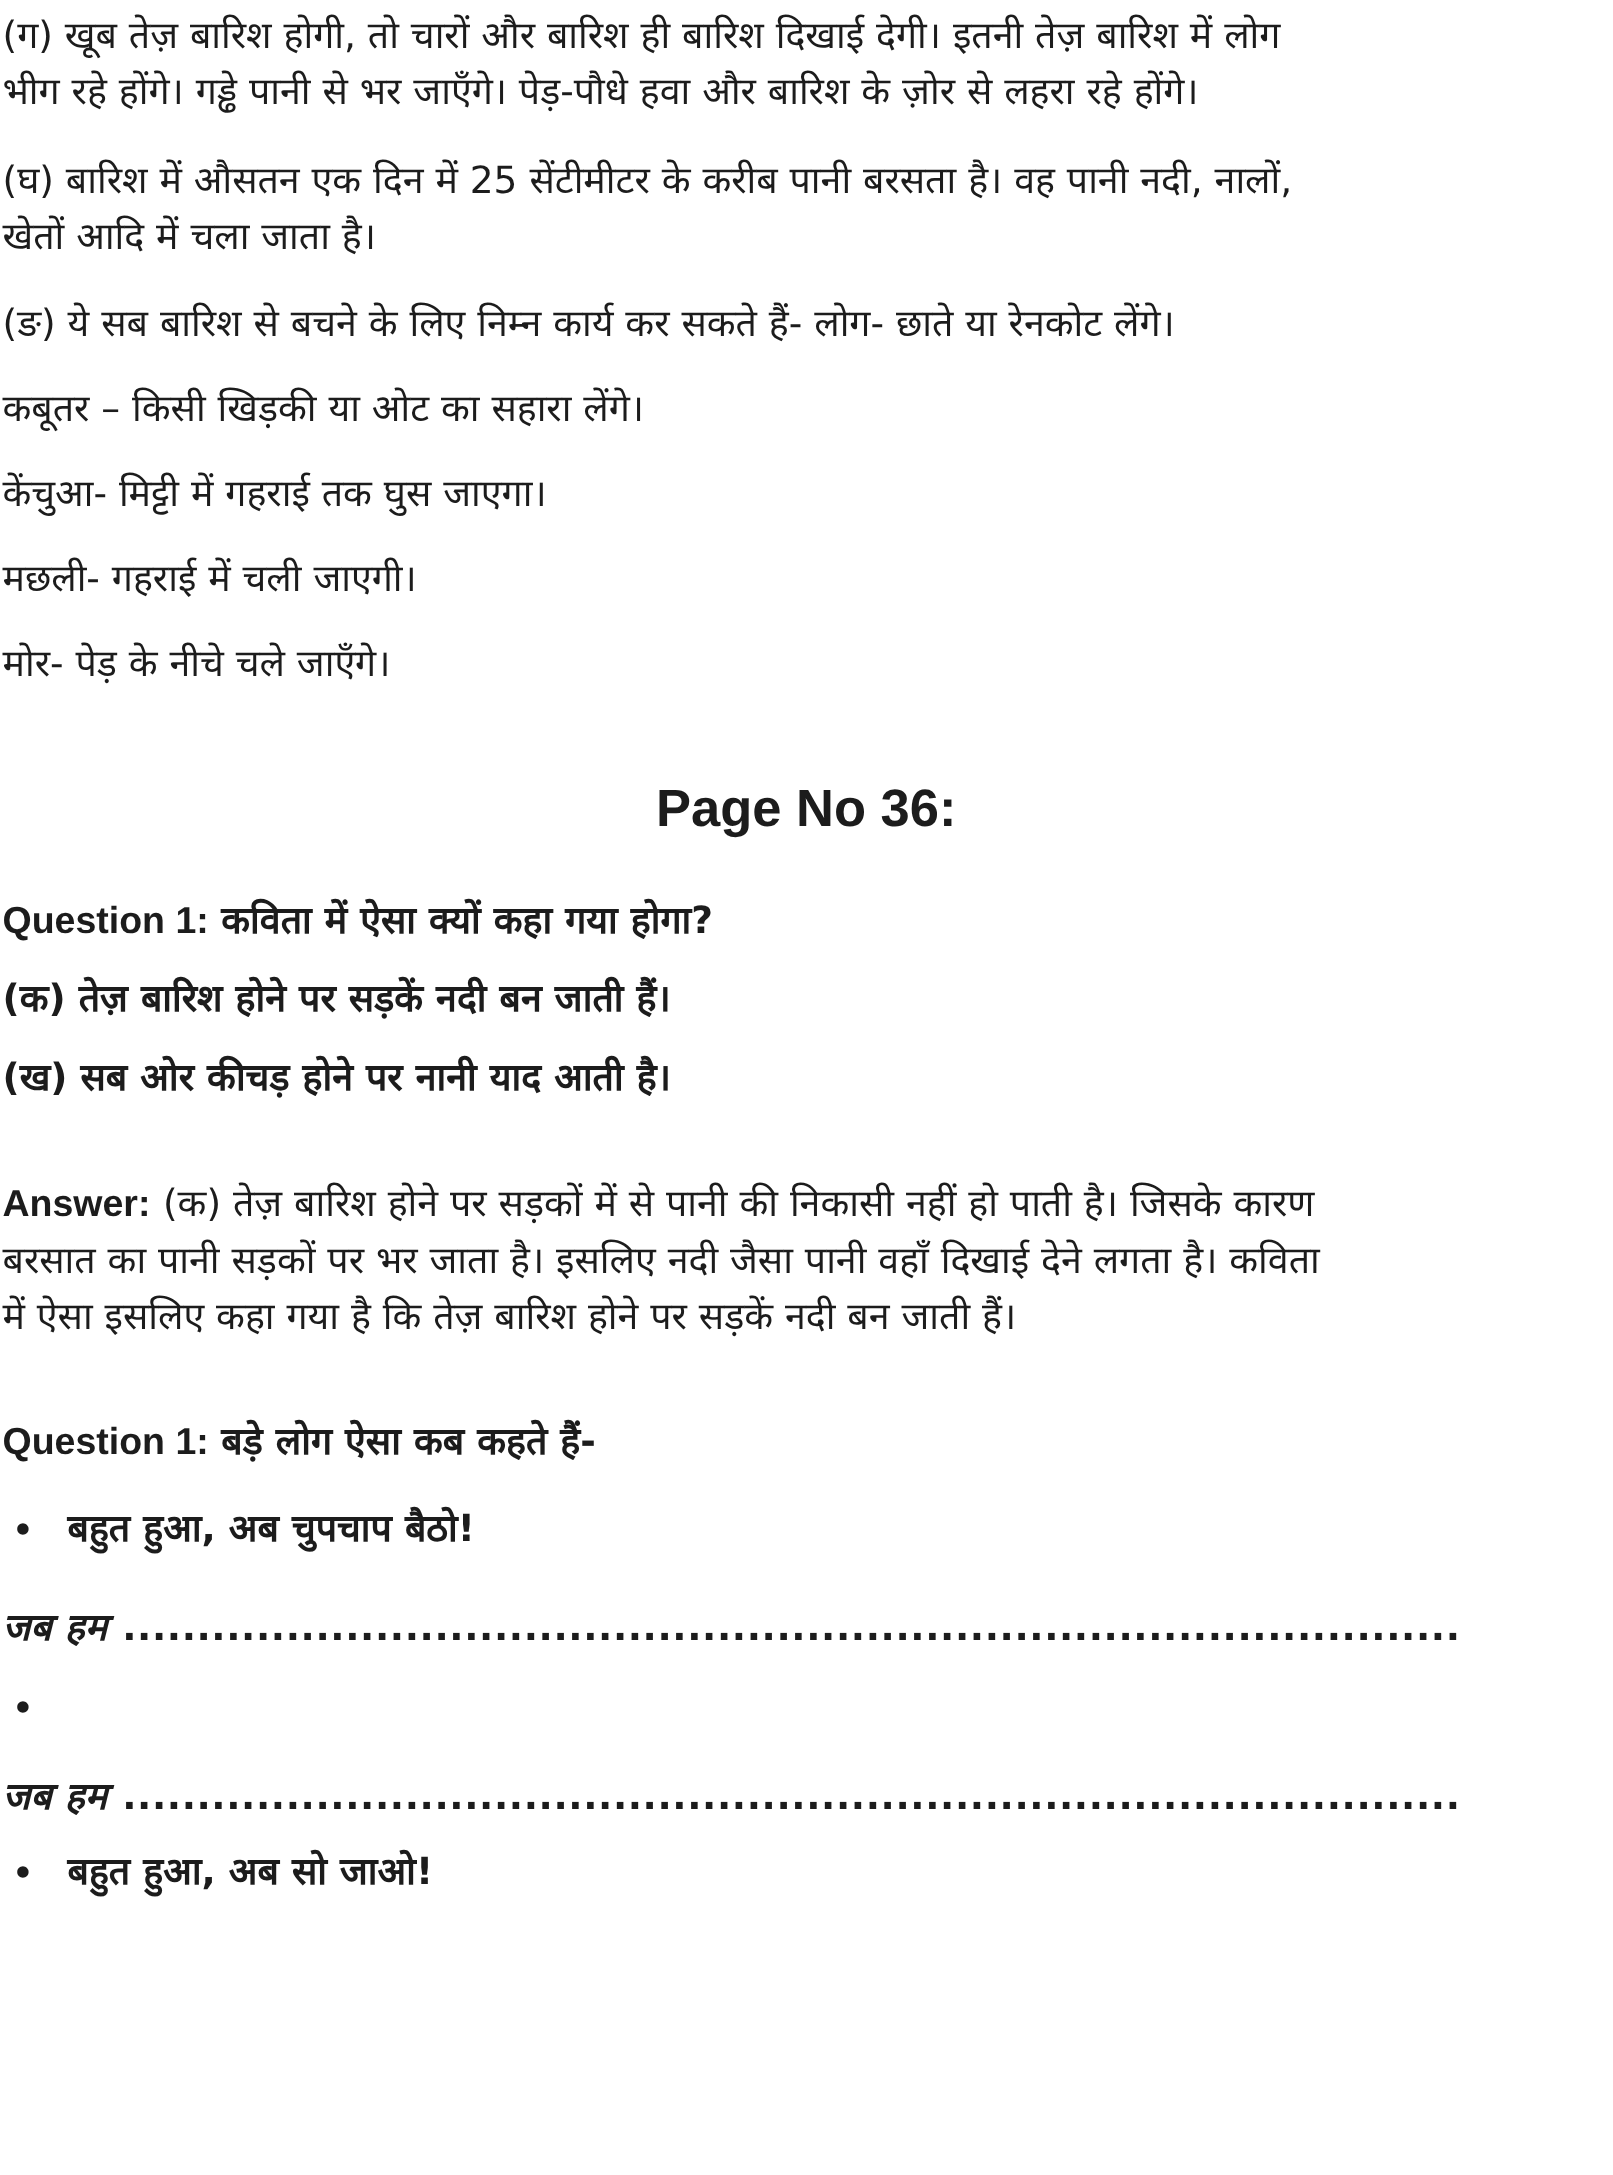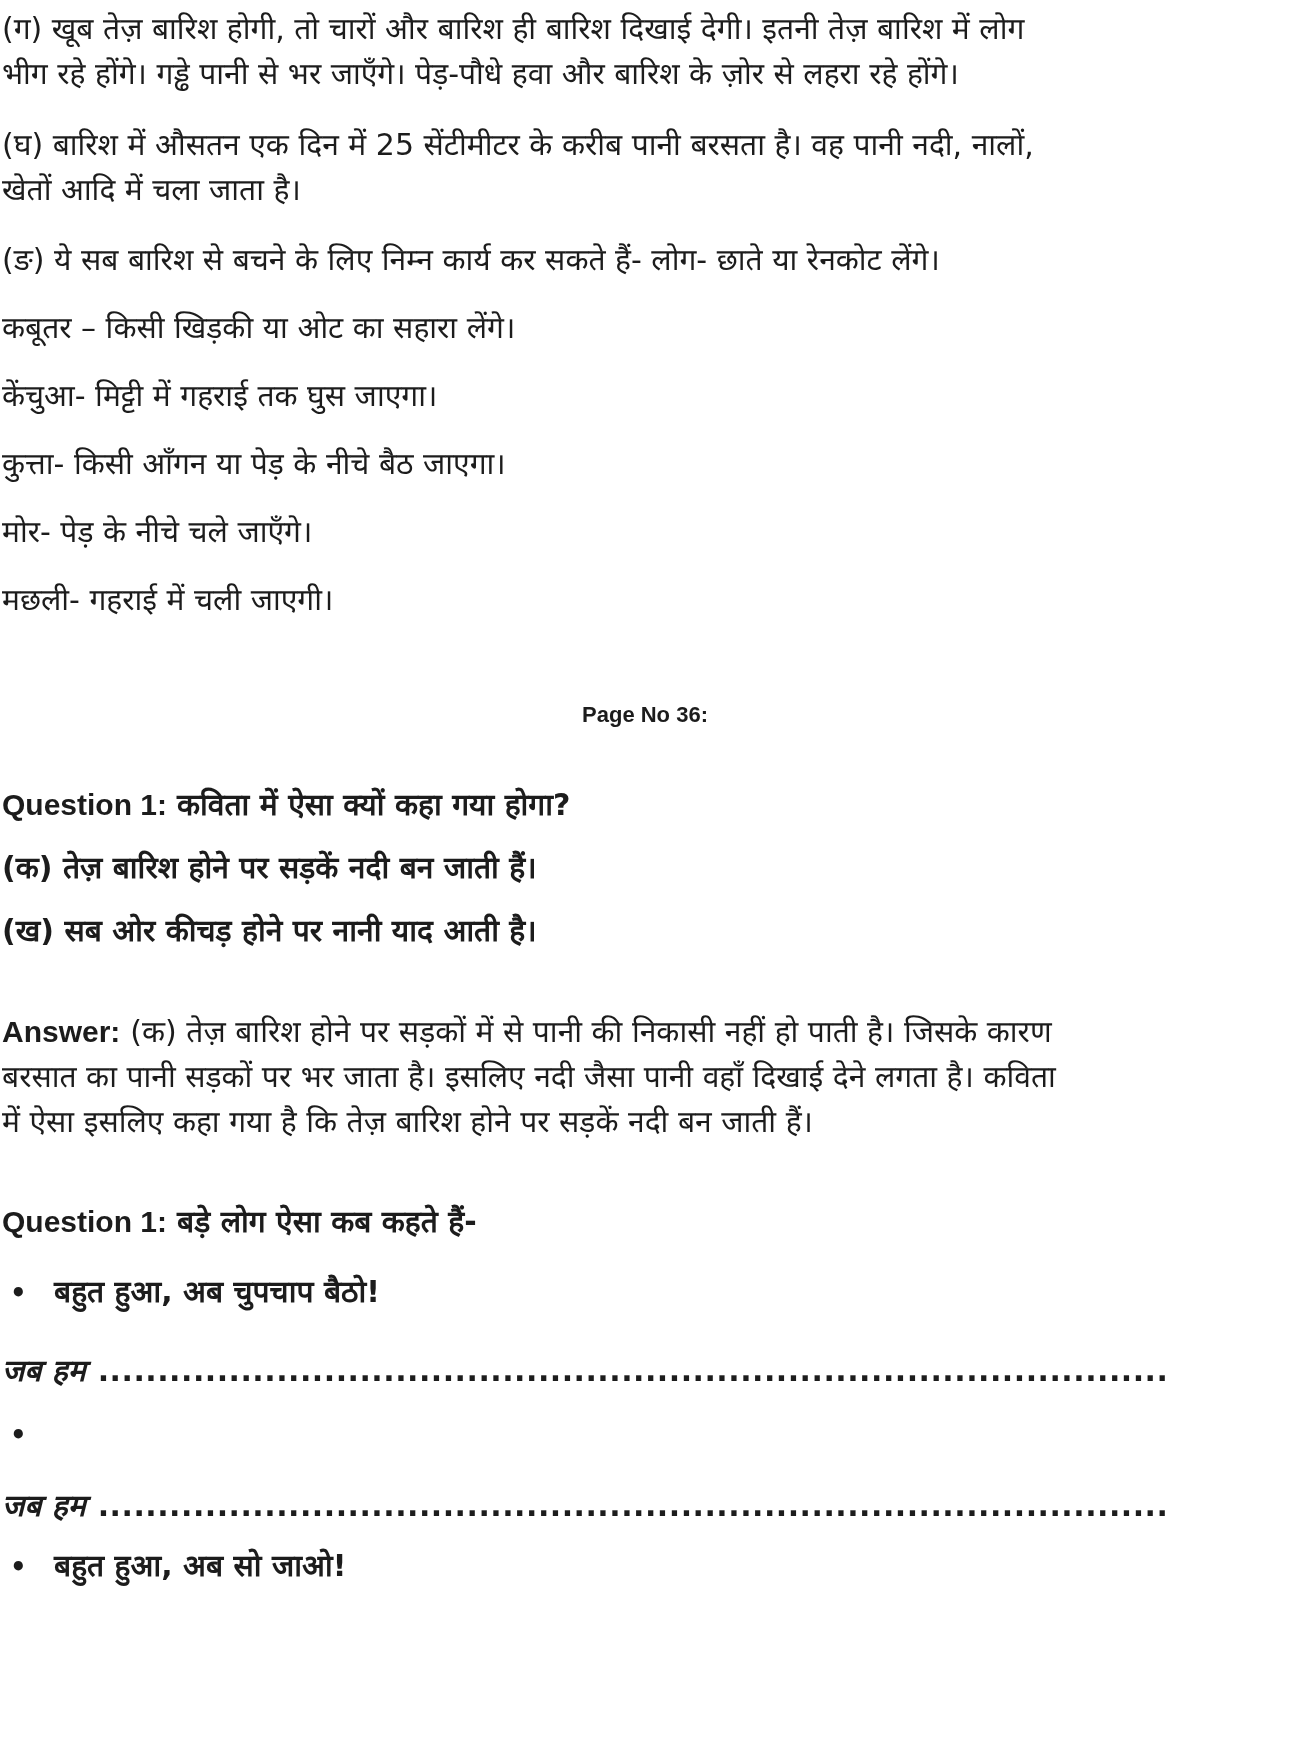--- a/index.html
+++ b/index.html
@@ -29,21 +29,21 @@
     line-height: 45px;
     font-weight: 400;
     max-width: 1180px;
   }
   .mt-gha   { margin-top: 26px; }
   .mt-nga   { margin-top: 25px; }
   .mt-line  { margin-top: 23px; }
   .page-heading {
     margin-top: 70px;
     font-family: "Liberation Sans", sans-serif;
-    font-size: 22px;
+    font-size: 42px;
     line-height: 45px;
     font-weight: 700;
     text-align: center;
     width: 1286px;
   }
   .question-line {
     margin-top: 45px;
     font-size: 30px;
     line-height: 45px;
     font-weight: 700;
@@ -113,25 +113,24 @@
   <p class="body-text">(ग) खूब तेज़ बारिश होगी, तो चारों और बारिश ही बारिश दिखाई देगी। इतनी तेज़ बारिश में लोग भीग रहे होंगे। गड्ढे पानी से भर जाएँगे। पेड़-पौधे हवा और बारिश के ज़ोर से लहरा रहे होंगे।</p>
 
   <p class="body-text mt-gha">(घ) बारिश में औसतन एक दिन में 25 सेंटीमीटर के करीब पानी बरसता है। वह पानी नदी, नालों, खेतों आदि में चला जाता है।</p>
 
   <p class="body-text mt-nga">(ङ)  ये सब बारिश से बचने के लिए निम्न कार्य कर सकते हैं- लोग- छाते या रेनकोट लेंगे।</p>
 
   <p class="body-text mt-line">कबूतर – किसी खिड़की या ओट का सहारा लेंगे।</p>
 
   <p class="body-text mt-line">केंचुआ-  मिट्टी में गहराई तक घुस जाएगा।</p>
 
-  <p class="body-text mt-line">कुत्ता- किसी आँगन या पेड़ के नीचे बैठ जाएगा।</p>
+
+  <p class="body-text mt-line">मछली- गहराई में चली जाएगी।</p>
 
   <p class="body-text mt-line">मोर- पेड़ के नीचे चले जाएँगे।</p>
-
-  <p class="body-text mt-line">मछली- गहराई में चली जाएगी।</p>
 
   <h2 class="page-heading">Page No 36:</h2>
 
   <p class="question-line"><span class="latin-label">Question 1:</span><span>कविता में ऐसा क्यों कहा गया होगा?</span></p>
 
   <p class="option-line">(क) तेज़ बारिश होने पर सड़कें नदी बन जाती हैं।</p>
 
   <p class="option-line">(ख) सब ओर कीचड़ होने पर नानी याद आती है।</p>
 
   <p class="answer-para"><span class="latin-label">Answer:</span><span>(क) तेज़ बारिश होने पर सड़कों में से पानी की निकासी नहीं हो पाती है। जिसके कारण बरसात का पानी सड़कों पर भर जाता है। इसलिए नदी जैसा पानी वहाँ दिखाई देने लगता है। कविता में ऐसा इसलिए कहा गया है कि तेज़ बारिश होने पर सड़कें नदी बन जाती हैं।</span></p>

